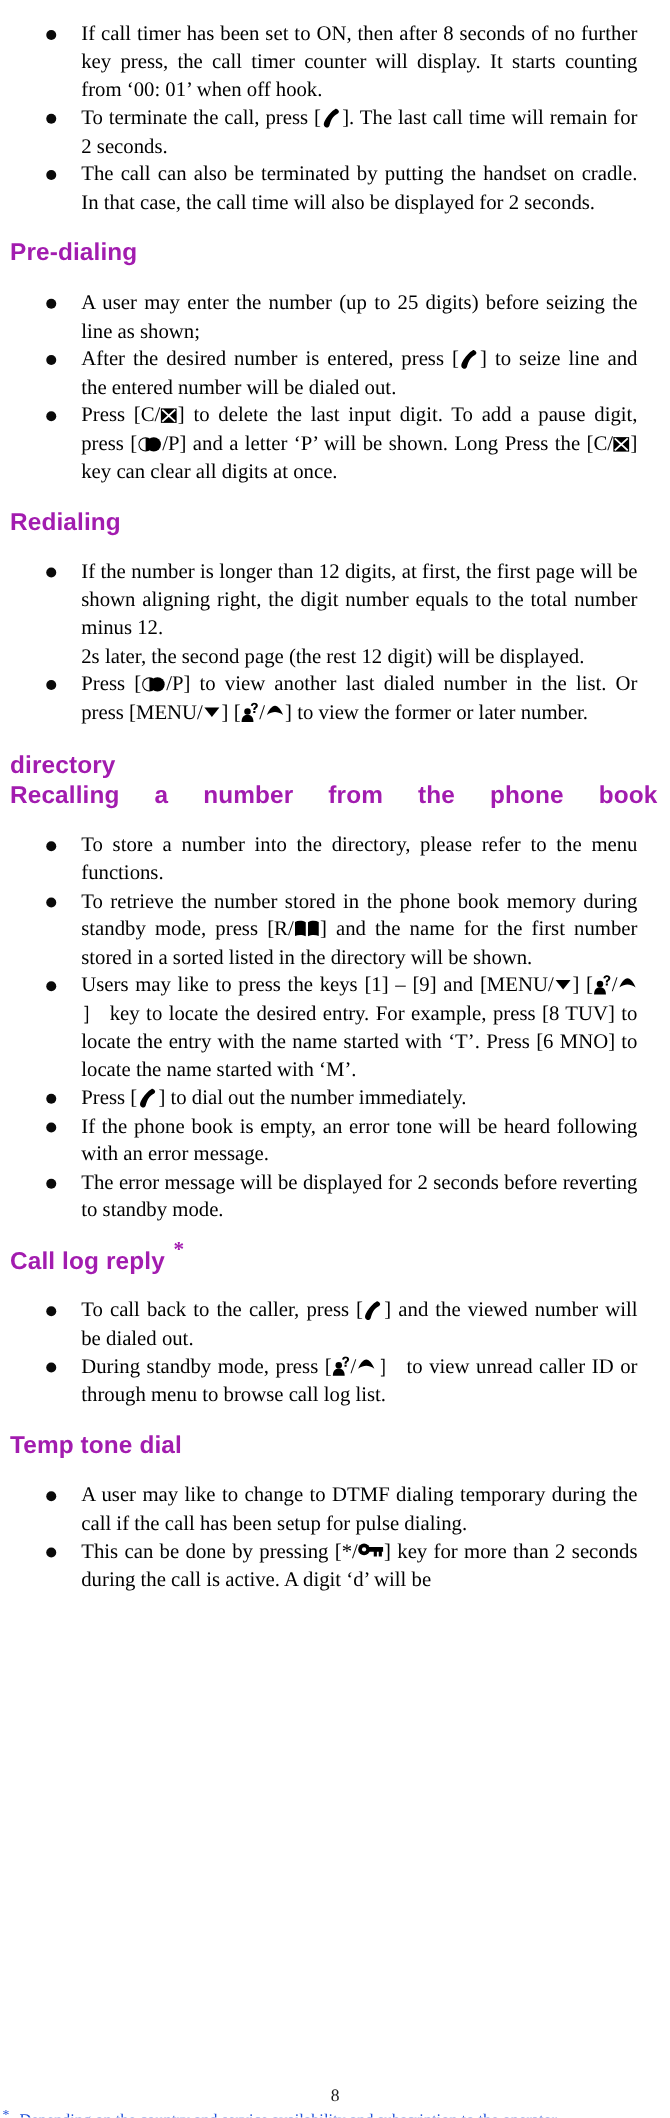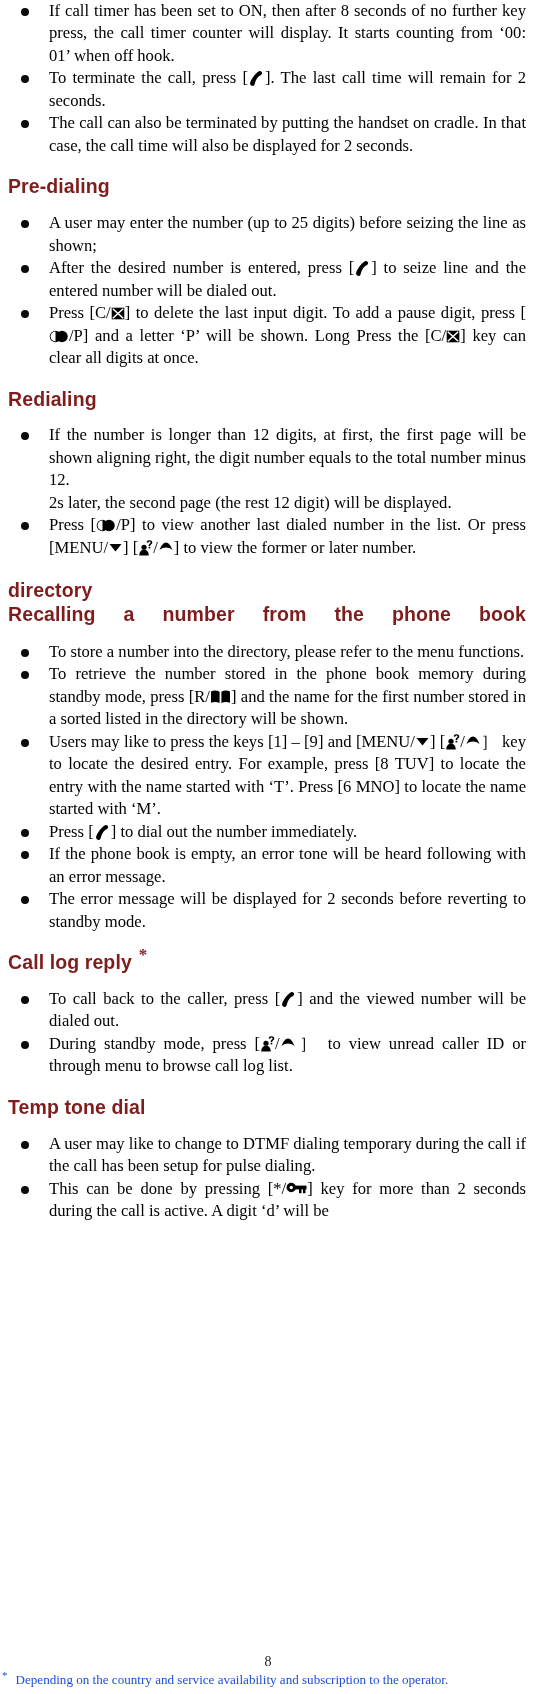--- a/index.html
+++ b/index.html
@@ -27,21 +27,21 @@
   }
 
   
   h2.heading {
     font-family: "Liberation Sans", "DejaVu Sans", sans-serif;
     font-weight: bold;
     font-size: 19.5px;
     line-height: 1.22;
     margin: 0;
     padding: 0;
-    color: #7f1d1d;
+    color: #a21caf;
     letter-spacing: 0.1px;
   }
   .heading-block {
     margin: 20px 0 14px 0;
   }
   .heading-block.tight {
     margin: 18px 0 13px 0;
   }
   .heading-wide {
     text-align: justify;
@@ -57,21 +57,21 @@
     vertical-align: super;
     line-height: 0;
     position: relative;
     top: -2px;
     padding-left: 7px;
   }
 
   
   ul.bullets {
     list-style: none;
-    margin: 0;
+    margin: 16px;
     padding: 0;
   }
   ul.bullets > li {
     position: relative;
     padding-left: 41px;
     margin: 0 0 0 0;
     font-size: 16.6px;
     line-height: 1.355;
     text-align: justify;
     text-align-last: left;

